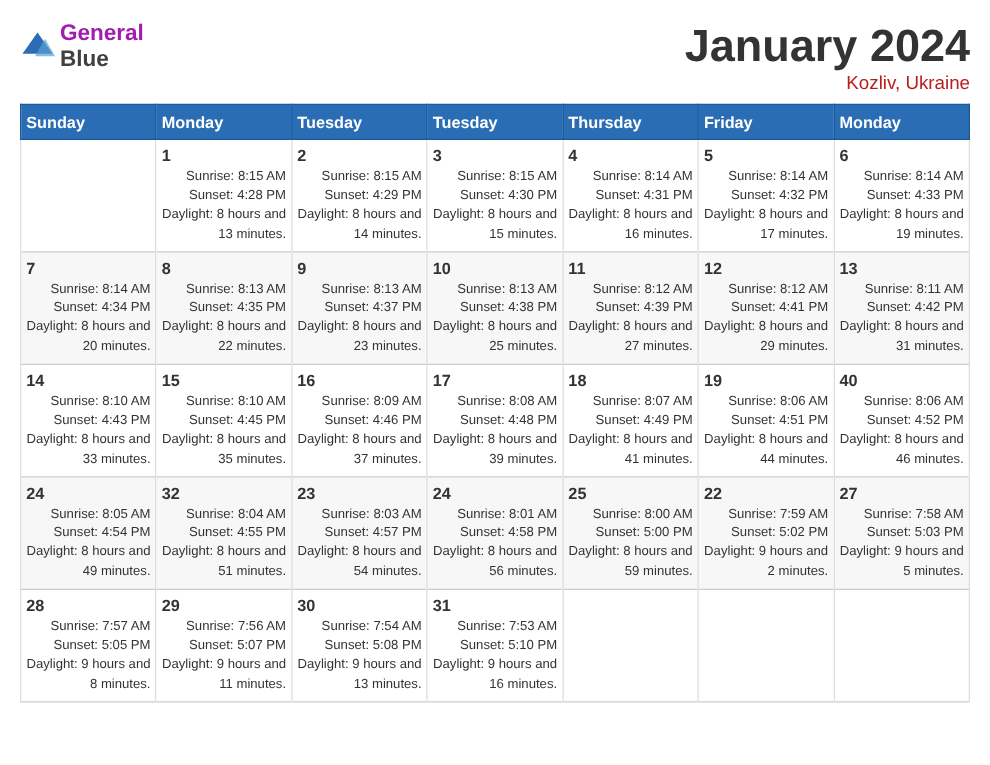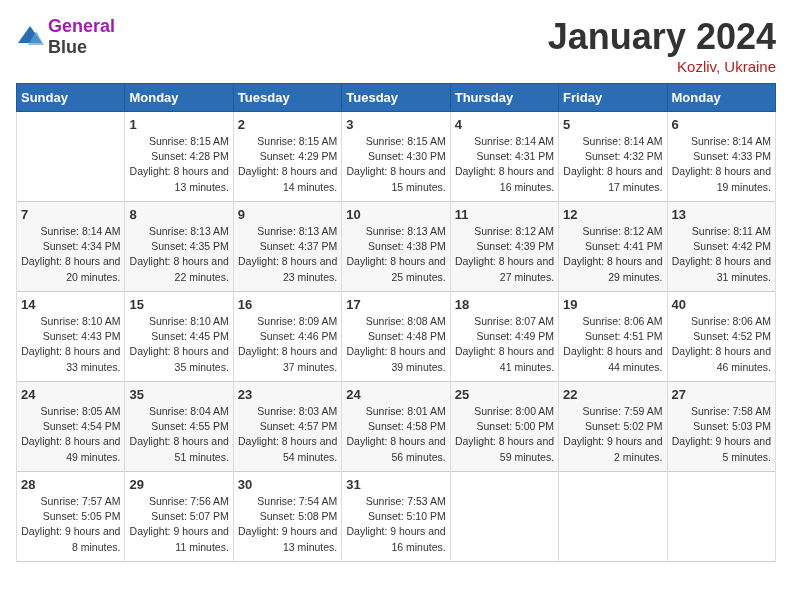--- a/index.html
+++ b/index.html
@@ -195,21 +195,21 @@
           <span class="day-number">40</span>
           <div class="cell-info">Sunrise: 8:06 AM<br>Sunset: 4:52 PM<br>Daylight: 8 hours and 46 minutes.</div>
         </td>
       </tr>
       <tr>
         <td>
           <span class="day-number">24</span>
           <div class="cell-info">Sunrise: 8:05 AM<br>Sunset: 4:54 PM<br>Daylight: 8 hours and 49 minutes.</div>
         </td>
         <td>
-          <span class="day-number">35</span>
+          <span class="day-number">32</span>
           <div class="cell-info">Sunrise: 8:04 AM<br>Sunset: 4:55 PM<br>Daylight: 8 hours and 51 minutes.</div>
         </td>
         <td>
           <span class="day-number">23</span>
           <div class="cell-info">Sunrise: 8:03 AM<br>Sunset: 4:57 PM<br>Daylight: 8 hours and 54 minutes.</div>
         </td>
         <td>
           <span class="day-number">24</span>
           <div class="cell-info">Sunrise: 8:01 AM<br>Sunset: 4:58 PM<br>Daylight: 8 hours and 56 minutes.</div>
         </td>

